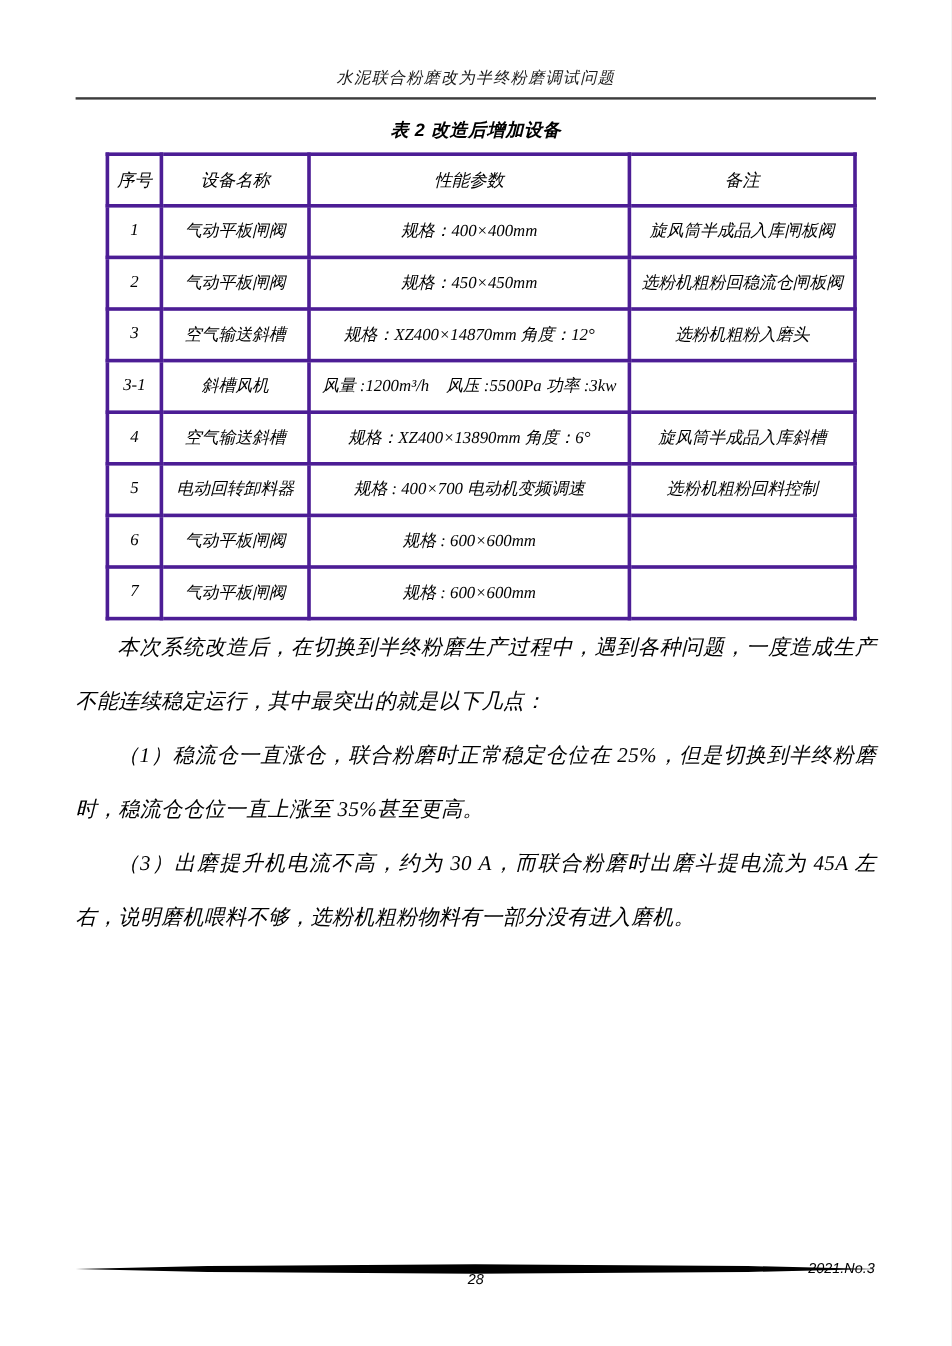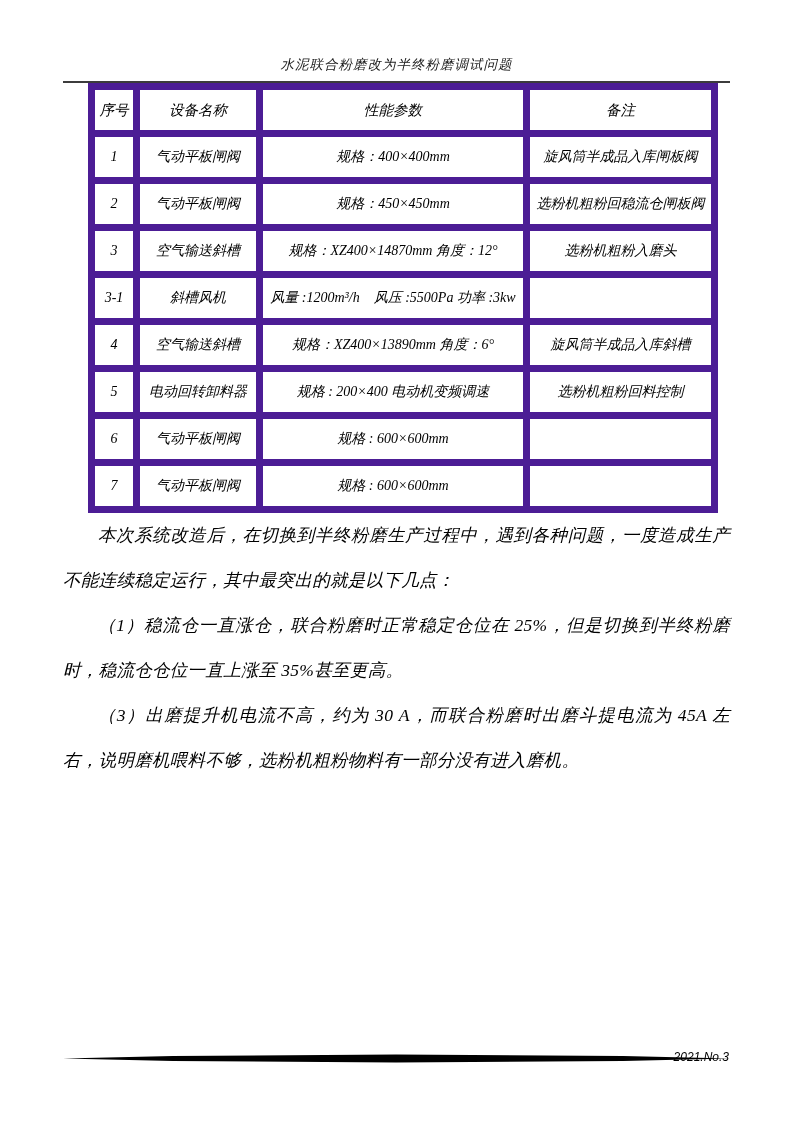--- a/index.html
+++ b/index.html
@@ -40,21 +40,21 @@
     letter-spacing:0.5px;
   }
   table.devices {
     border-collapse:collapse;
     table-layout:fixed;
     width:623px;
     margin-left:25px;
     border:2px solid #000;
   }
   table.devices td, table.devices th {
-    border:7px solid #4c1d95;
+    border:3px solid #4c1d95;
     height:40px;
     text-align:center;
     vertical-align:middle;
     font-size:14px;
     font-weight:normal;
     padding:0 3px;
     overflow:hidden;
     white-space:nowrap;
   }
   table.devices th { font-size:14.5px; }
@@ -114,20 +114,21 @@
 </style>
 </head>
 <body>
 
 <div class="page">
   <div class="content">
 
     <div class="running-head">水泥联合粉磨改为半终粉磨调试问题</div>
     <div class="head-rule"></div>
 
+    <div class="table-title">表 2 改造后增加设备</div>
 
     <table class="devices">
       <colgroup>
         <col class="col-no">
           <col class="col-name">
           <col class="col-par">
           <col class="col-note">
       </colgroup>
       <tbody>
           <tr>
@@ -162,21 +163,21 @@
       </tr>
       <tr>
         <td>4</td>
         <td>空气输送斜槽</td>
         <td>规格：XZ400×13890mm 角度：6°</td>
         <td>旋风筒半成品入库斜槽</td>
       </tr>
       <tr>
         <td>5</td>
         <td>电动回转卸料器</td>
-        <td>规格 : 200×400 电动机变频调速</td>
+        <td>规格 : 400×700 电动机变频调速</td>
         <td>选粉机粗粉回料控制</td>
       </tr>
       <tr>
         <td>6</td>
         <td>气动平板闸阀</td>
         <td>规格 : 600×600mm</td>
         <td></td>
       </tr>
       <tr>
         <td>7</td>
@@ -193,14 +194,15 @@
     <p class="para">（1）稳流仓一直涨仓，联合粉磨时正常稳定仓位在 25%，但是切换到半终粉磨时，稳流仓仓位一直上涨至 35%甚至更高。</p>
     <p class="para">（3）出磨提升机电流不高，约为 30 A，而联合粉磨时出磨斗提电流为 45A 左右，说明磨机喂料不够，选粉机粗粉物料有一部分没有进入磨机。</p>
 
   </div>
 
   <div class="footer-rule-wrap">
     <svg width="667" height="9" viewBox="0 0 667 9" xmlns="http://www.w3.org/2000/svg">
       <polygon points="0,4.5 110,2 333,0.5 560,2 667,4.5 560,7 333,8.5 110,7" fill="#000"></polygon>
     </svg>
   </div>
+  <div class="footer-page">28</div>
   <div class="footer-issue">2021.No.3</div>
 </div>
 
 </body></html>

